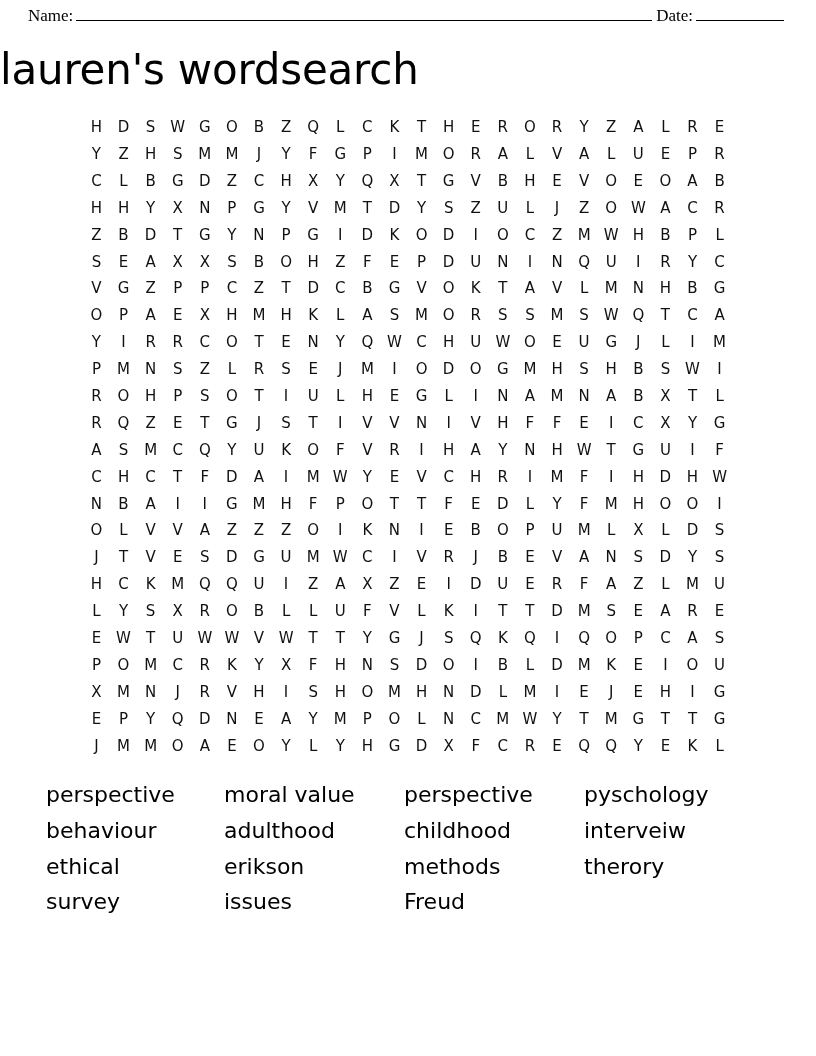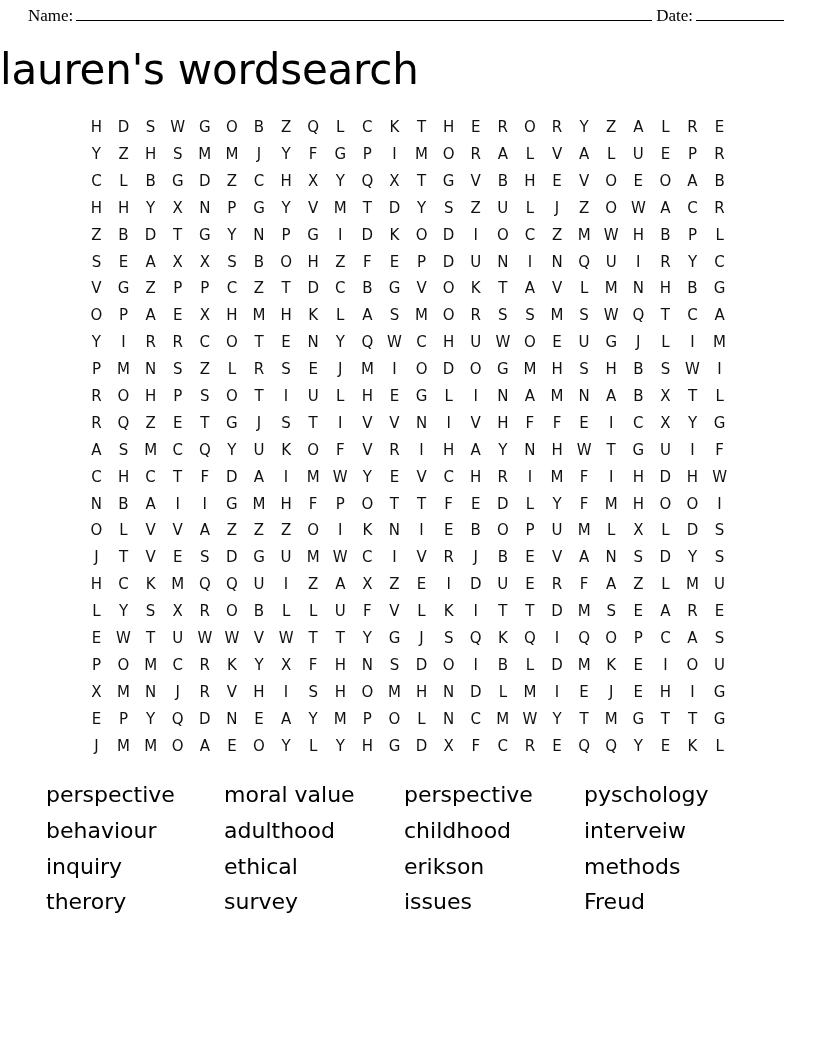--- a/index.html
+++ b/index.html
@@ -684,21 +684,20 @@
 
 <div class="wordlist" id="wordlist">
     <div class="word">perspective</div>
     <div class="word">moral value</div>
     <div class="word">perspective</div>
     <div class="word">pyschology</div>
     <div class="word">behaviour</div>
     <div class="word">adulthood</div>
     <div class="word">childhood</div>
     <div class="word">interveiw</div>
-    <div class="word">inquiry</div>
     <div class="word">ethical</div>
     <div class="word">erikson</div>
     <div class="word">methods</div>
     <div class="word">therory</div>
     <div class="word">survey</div>
     <div class="word">issues</div>
     <div class="word">Freud</div>
   </div>
 
 </body></html>

